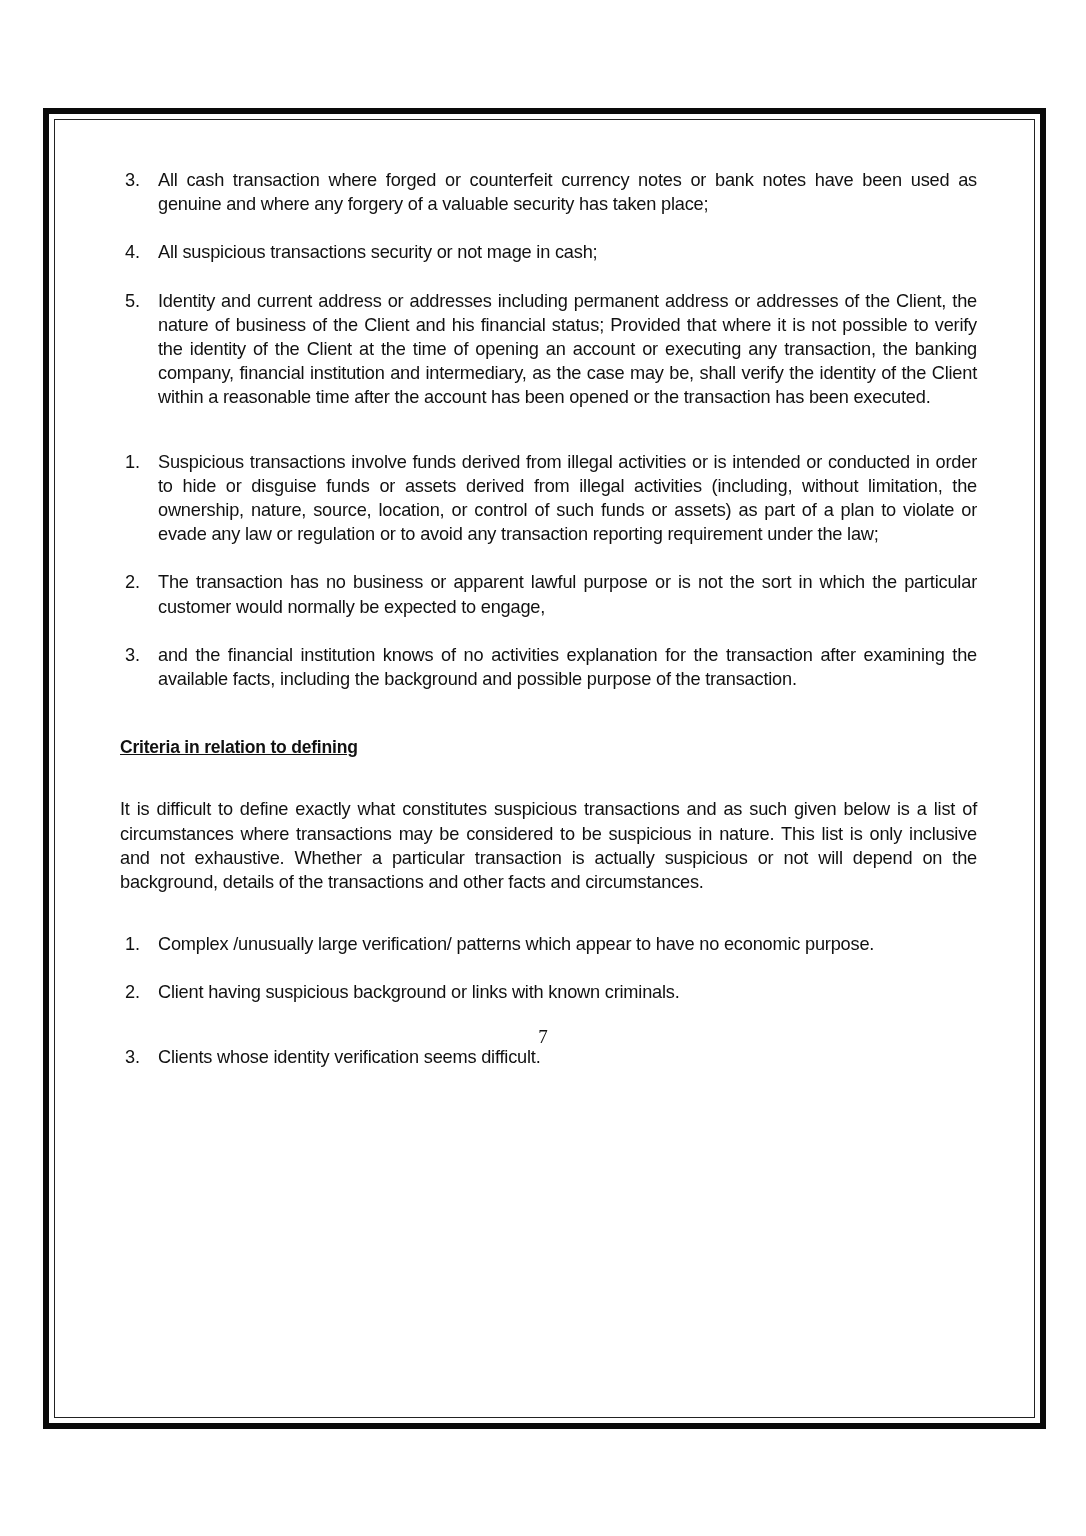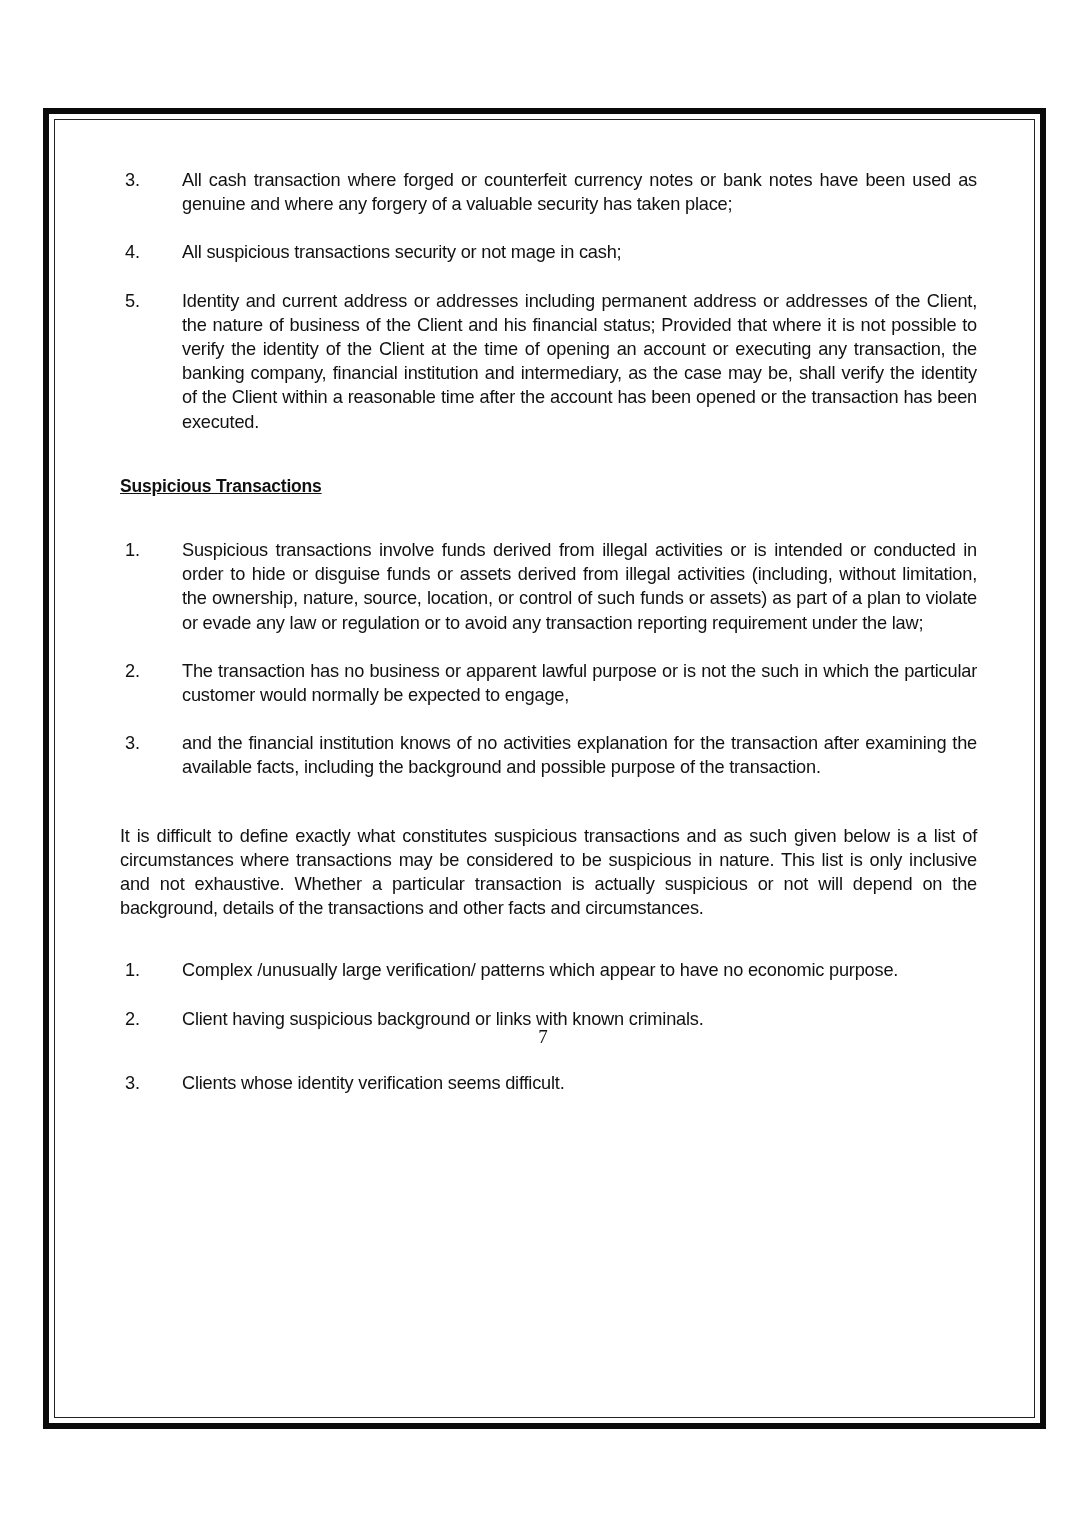--- a/index.html
+++ b/index.html
@@ -14,21 +14,21 @@
   }
   .content {
     position: absolute; left: 120px; top: 168px; width: 857px;
     font-family: "Liberation Sans Narrow", "Liberation Sans", sans-serif;
     font-size: 18.2px; line-height: 24.2px; color: #111;
     letter-spacing: -0.2px;
   }
   .just { text-align: justify; }
   .item { display: flex; }
   .num { width: 38px; flex: 0 0 38px; padding-left: 5px; box-sizing: border-box; }
-  .txt { flex: 1; text-align: justify; margin-left: 24px; }
+  .txt { flex: 1; text-align: justify; }
   .heading { font-weight: bold; text-decoration: underline; font-size: 17.5px; }
   .page-num {
     position: absolute; left: 0; width: 1086px; top: 1026px; text-align: center;
     font-family: "Liberation Serif", serif; font-size: 19px; color: #111;
   }
 </style>
 </head>
 <body>
 
 <div class="frame-outer">
@@ -44,35 +44,35 @@
   <div class="item" style="margin-bottom:24px;">
     <span class="num">4.</span>
     <span class="txt">All suspicious transactions security or not mage in cash;</span>
   </div>
   <div class="item" style="margin-bottom:40px;">
     <span class="num">5.</span>
     <span class="txt">Identity and current address or addresses including permanent address or addresses of the Client, the nature of business of the Client and his financial status; Provided that where it is not possible to verify the identity of the Client at the time of opening an account or executing any transaction, the banking company, financial institution and intermediary, as the case may be, shall verify the identity of the Client within a reasonable time after the account has been opened or the transaction has been executed.</span>
   </div>
 
 
-  <div class="heading" style="margin-bottom:40px;">Suspicious Transactions</div>
 
   <div class="item" style="margin-bottom:24px;">
     <span class="num">1.</span>
     <span class="txt">Suspicious transactions involve funds derived from illegal activities or is intended or conducted in order to hide or disguise funds or assets derived from illegal activities (including, without limitation, the ownership, nature, source, location, or control of such funds or assets) as part of a plan to violate or evade any law or regulation or to avoid any transaction reporting requirement under the law;</span>
   </div>
   <div class="item" style="margin-bottom:24px;">
     <span class="num">2.</span>
-    <span class="txt">The transaction has no business or apparent lawful purpose or is not the such in which the particular customer would normally be expected to engage,</span>
+    <span class="txt">The transaction has no business or apparent lawful purpose or is not the sort in which the particular customer would normally be expected to engage,</span>
   </div>
   <div class="item" style="margin-bottom:44px;">
     <span class="num">3.</span>
     <span class="txt">and the financial institution knows of no activities explanation for the transaction after examining the available facts, including the background and possible purpose of the transaction.</span>
   </div>
 
+  <div class="heading" style="margin-bottom:38px;">Criteria in relation to defining</div>
 
   <p class="just" style="margin:0 0 38px 0;">It is difficult to define exactly what constitutes suspicious transactions and as such given below is a list of circumstances where transactions may be considered to be suspicious in nature. This list is only inclusive and not exhaustive. Whether a particular transaction is actually suspicious or not will depend on the background, details of the transactions and other facts and circumstances.</p>
 
   <div class="item" style="margin-bottom:24px;">
     <span class="num">1.</span>
     <span class="txt">Complex /unusually large verification/ patterns which appear to have no economic purpose.</span>
   </div>
   <div class="item" style="margin-bottom:40px;">
     <span class="num">2.</span>
     <span class="txt">Client having suspicious background or links with known criminals.</span>

